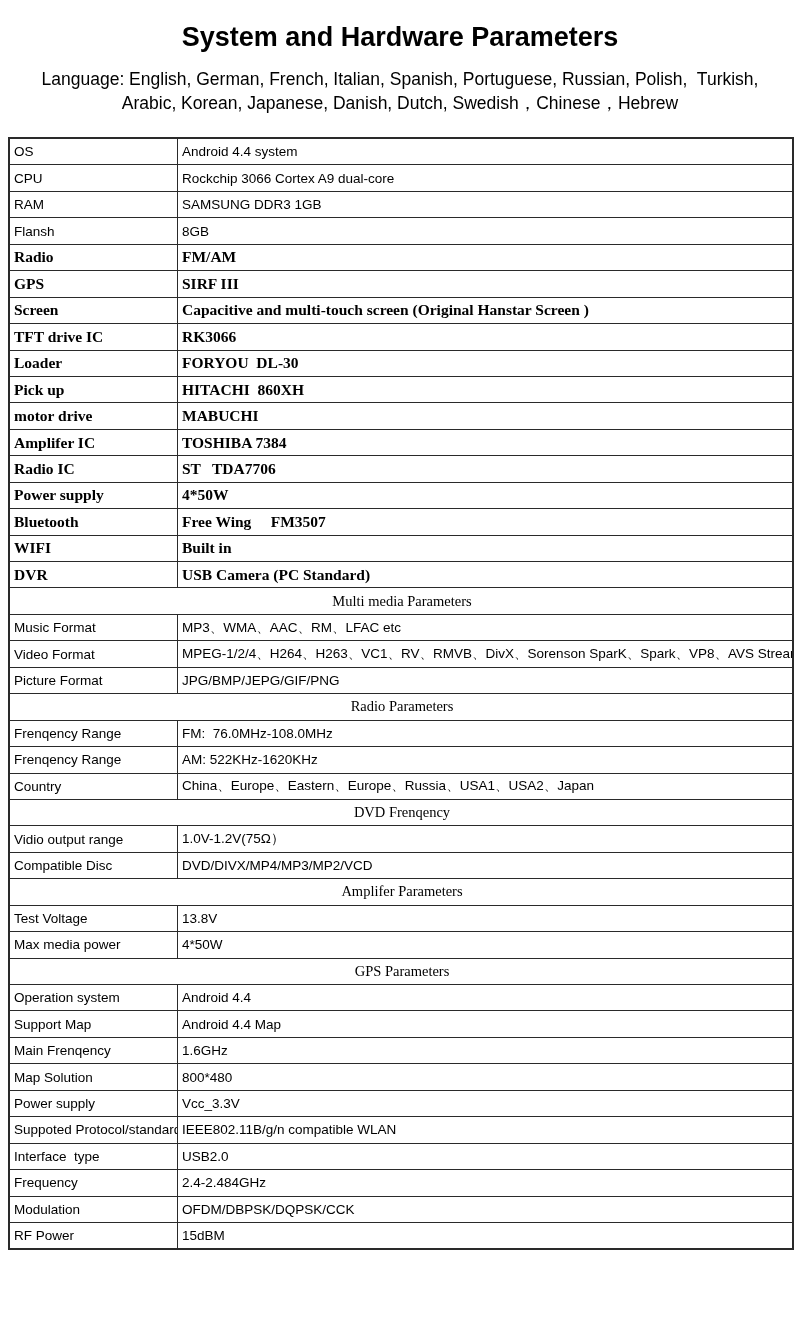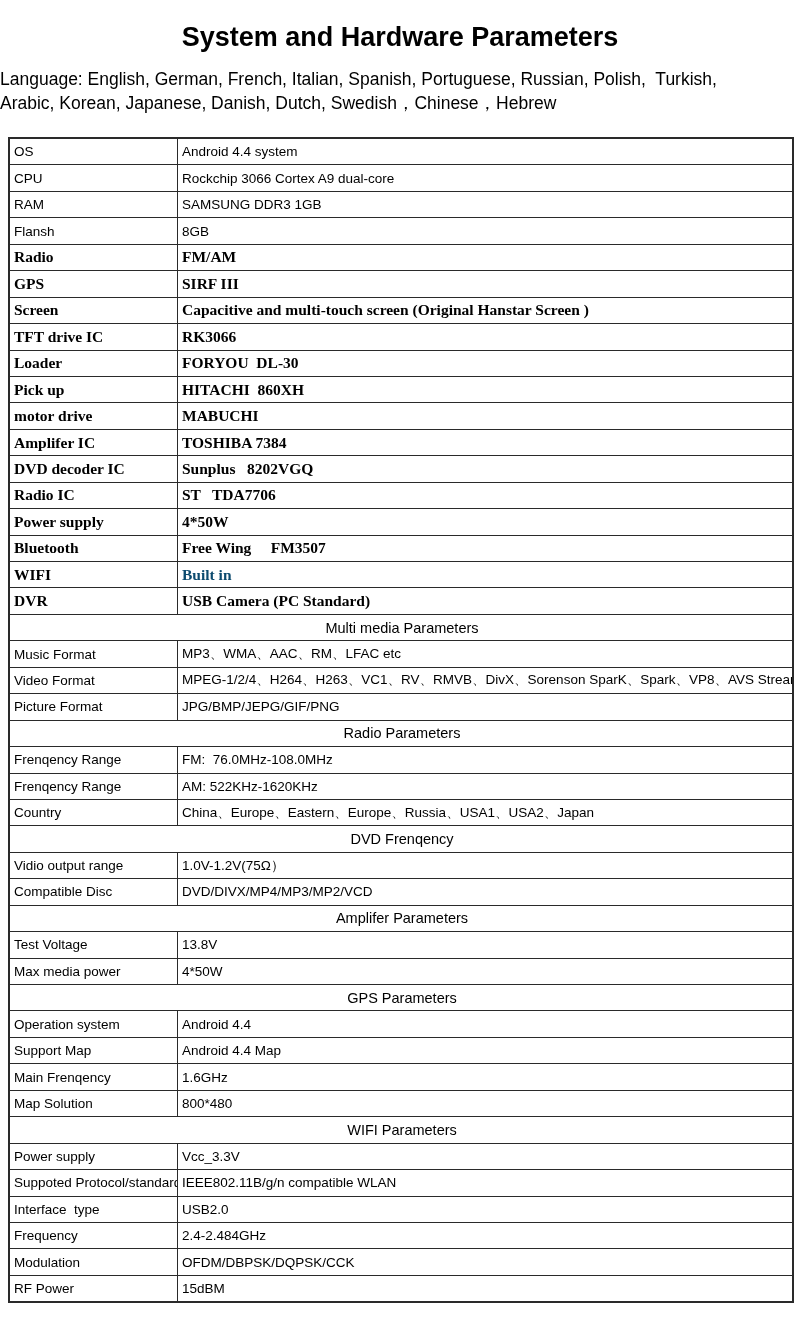--- a/index.html
+++ b/index.html
@@ -19,20 +19,21 @@
     text-align: center;
     font-weight: bold;
     font-size: 27px;
     line-height: 32px;
     padding-top: 21px;
     letter-spacing: 0px;
     font-family: "Liberation Sans", sans-serif;
   }
   .language-block {
     margin-top: 14px;
+    text-align: center;
     font-size: 17.5px;
     line-height: 24px;
     font-family: "Liberation Sans", sans-serif;
   }
   .language-block div { white-space: pre; }
   table.params {
     border-collapse: collapse;
     table-layout: fixed;
     margin: 22px 0 0 8px;
     width: 786px;
@@ -44,25 +45,25 @@
     padding: 0 2px 0 4px;
     overflow: hidden;
     white-space: pre;
     vertical-align: middle;
   }
   td.label-cell { width: 161px; }
   .sans  { font-family: "Liberation Sans", sans-serif; font-size: 13.5px; }
   .serif { font-family: "Liberation Serif", serif;     font-size: 15.5px; font-weight: bold; }
   .section-cell {
     text-align: center;
-    font-family: Liberation Sans, sans-serif;
+    font-family: Liberation Serif, serif;
     font-size: 14.5px;
     padding: 0;
   }
-  .red { color: #0c4a6e; }
+  .red { color: #000000; }
 </style>
 </head>
 <body>
 
 <div class="page">
   <div class="page-title">System and Hardware Parameters</div>
 
   <div class="language-block">
     <div>Language: English, German, French, Italian, Spanish, Portuguese, Russian, Polish,  Turkish,</div>
     <div>Arabic, Korean, Japanese, Danish, Dutch, Swedish，Chinese，Hebrew</div>
@@ -112,24 +113,20 @@
         </tr>
         <tr>
           <td class="label-cell serif">motor drive</td>
           <td class="value-cell serif">MABUCHI</td>
         </tr>
         <tr>
           <td class="label-cell serif">Amplifer IC</td>
           <td class="value-cell serif">TOSHIBA 7384</td>
         </tr>
         <tr>
-          <td class="label-cell serif">DVD decoder IC</td>
-          <td class="value-cell serif">Sunplus   8202VGQ</td>
-        </tr>
-        <tr>
           <td class="label-cell serif">Radio IC</td>
           <td class="value-cell serif">ST   TDA7706</td>
         </tr>
         <tr>
           <td class="label-cell serif">Power supply</td>
           <td class="value-cell serif">4*50W</td>
         </tr>
         <tr>
           <td class="label-cell serif">Bluetooth</td>
           <td class="value-cell serif">Free Wing     FM3507</td>
@@ -205,23 +202,20 @@
           <td class="label-cell sans">Support Map</td>
           <td class="value-cell sans">Android 4.4 Map</td>
         </tr>
         <tr>
           <td class="label-cell sans">Main Frenqency</td>
           <td class="value-cell sans">1.6GHz</td>
         </tr>
         <tr>
           <td class="label-cell sans">Map Solution</td>
           <td class="value-cell sans">800*480</td>
-        </tr>
-        <tr>
-          <td colspan="2" class="section-cell">WIFI Parameters</td>
         </tr>
         <tr>
           <td class="label-cell sans">Power supply</td>
           <td class="value-cell sans">Vcc_3.3V</td>
         </tr>
         <tr>
           <td class="label-cell sans">Suppoted Protocol/standard</td>
           <td class="value-cell sans">IEEE802.11B/g/n compatible WLAN</td>
         </tr>
         <tr>

